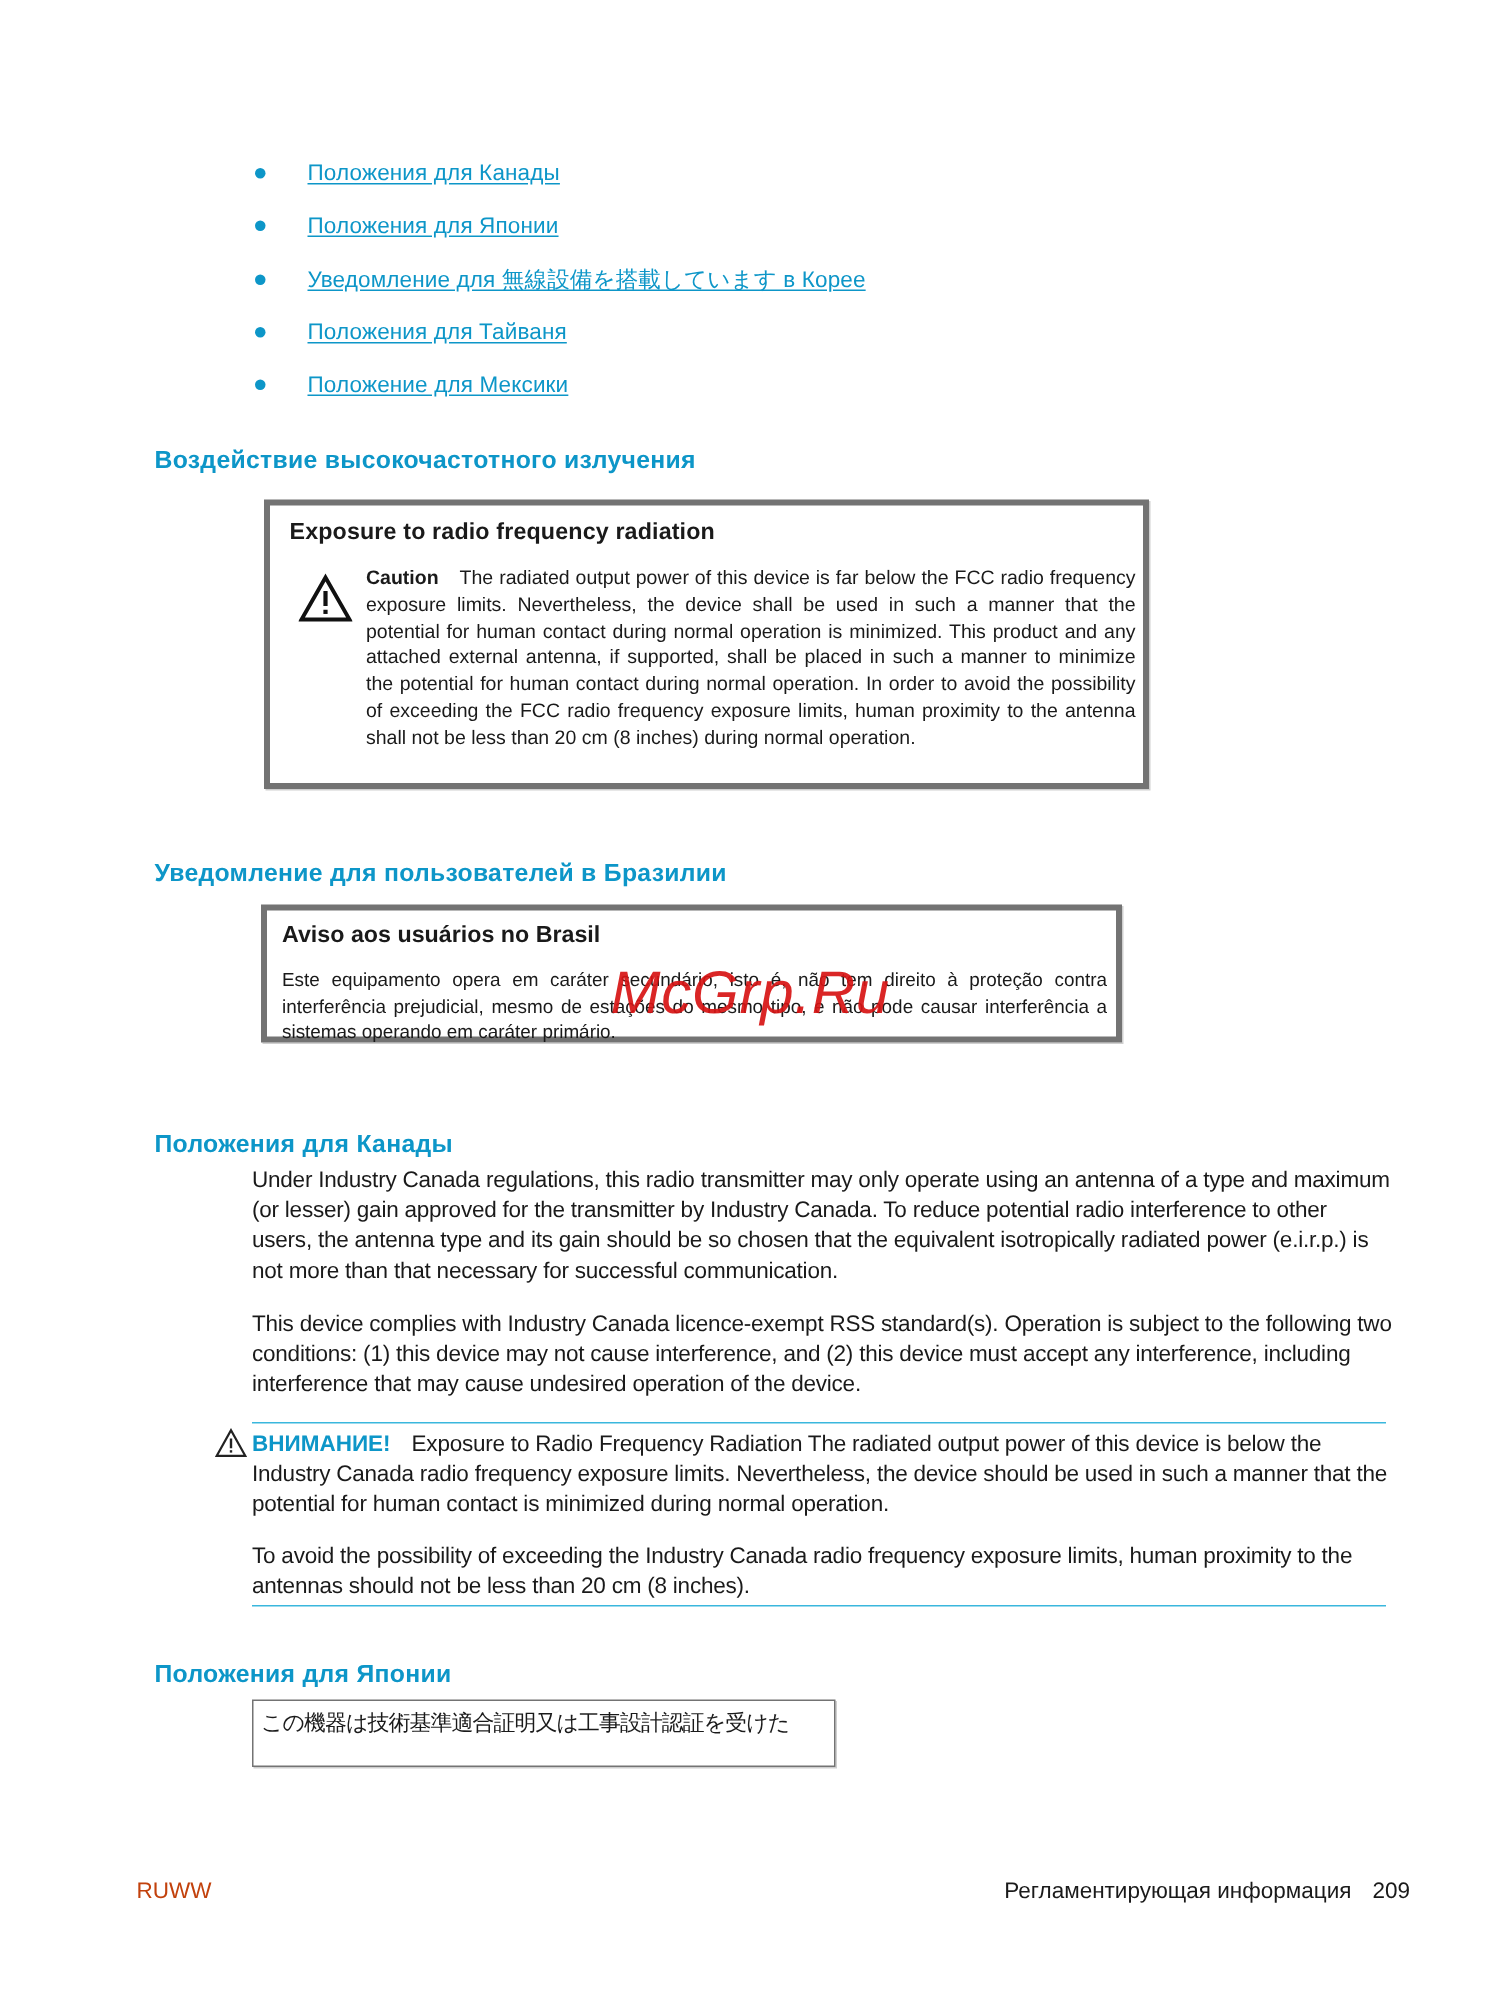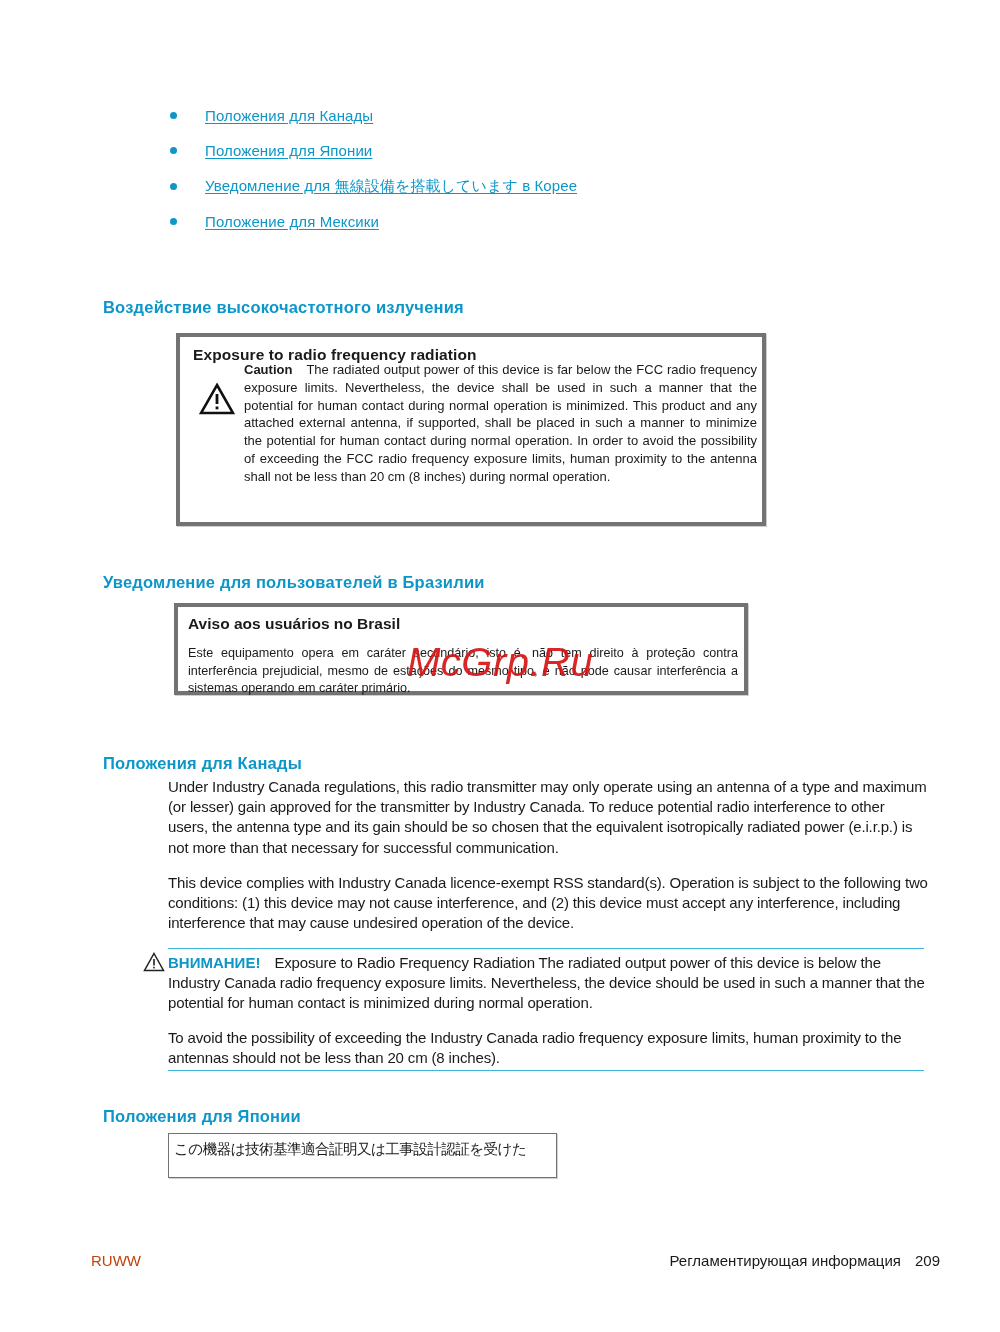--- a/index.html
+++ b/index.html
@@ -80,21 +80,21 @@
       letter-spacing: 0.1px;
     }
     .fcc-warning-icon {
       left: 19px;
       top: 45px;
       width: 36px;
       height: 34px;
     }
     .fcc-body {
       left: 64px;
-      top: 24px;
+      top: 39px;
       width: 513px;
       font-size: 13px;
       line-height: 17.8px;
       text-align: justify;
       color: #1a1a1a;
     }
     .fcc-caution-label {
       font-weight: bold;
       margin-right: 14px;
     }
@@ -208,20 +208,24 @@
   <li>
     <span class="bullet-dot"></span>
     <a class="bullet-link">Положения для Японии</a>
   </li>
   <li>
     <span class="bullet-dot"></span>
     <a class="bullet-link">Уведомление для 無線設備を搭載しています в Корее</a>
   </li>
   <li>
     <span class="bullet-dot"></span>
+    <a class="bullet-link">Положения для Тайваня</a>
+  </li>
+  <li>
+    <span class="bullet-dot"></span>
     <a class="bullet-link">Положение для Мексики</a>
   </li>
 </ul>
 
 <h2 class="abs section-heading" style="top:286px;">Воздействие высокочастотного излучения</h2>
 
 <div class="abs notice-box fcc-box">
   <div class="abs fcc-title">Exposure to radio frequency radiation</div>
   <svg class="abs fcc-warning-icon" viewBox="0 0 36 34">
     <path d="M18 3 L34 31 L2 31 Z" fill="none" stroke="#111" stroke-width="2.6" stroke-linejoin="miter"></path>

